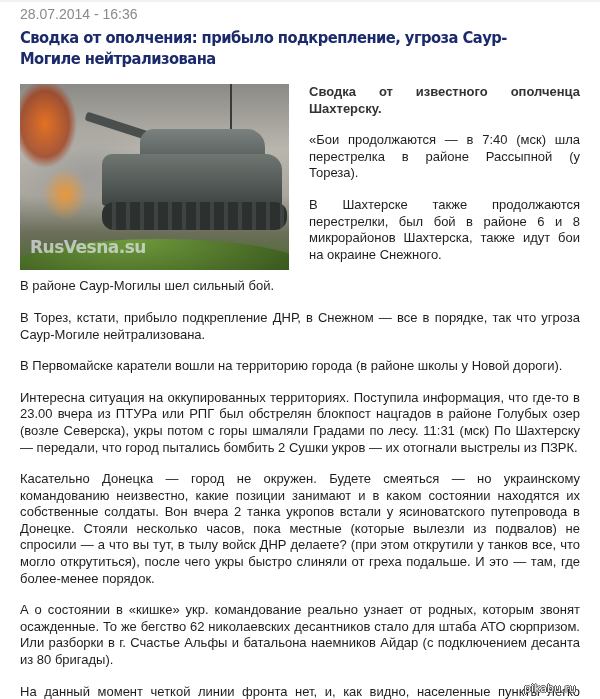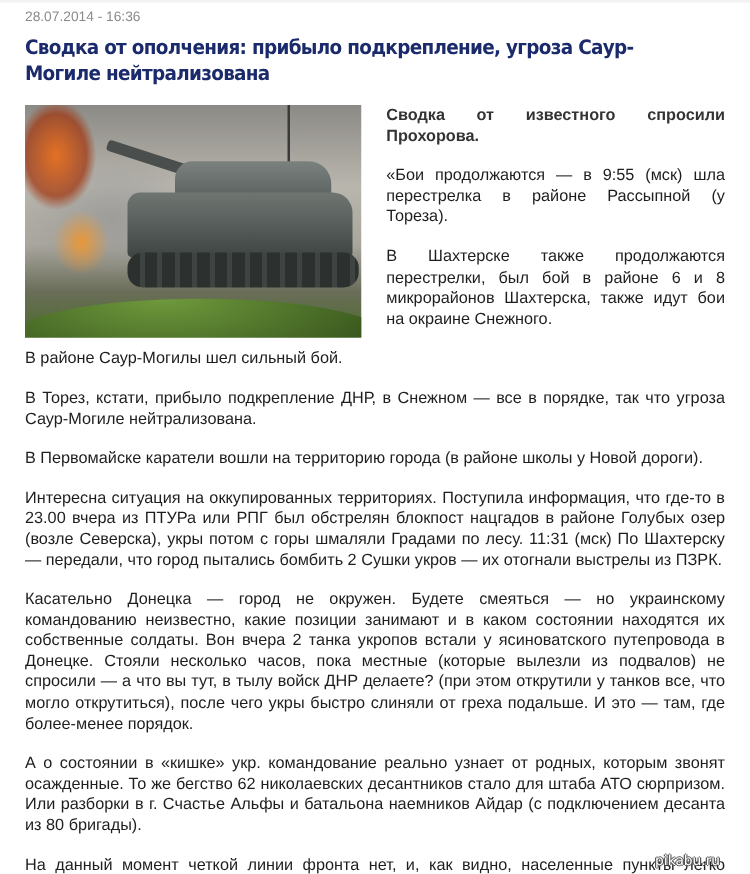--- a/index.html
+++ b/index.html
@@ -5,21 +5,21 @@
     html, body { margin: 0; padding: 0; }
     body {
       width: 600px; height: 699px; overflow: hidden;
       background: #ffffff;
       font-family: "Liberation Sans", sans-serif;
       color: #1e1e1e;
       position: relative;
     }
     .article { padding: 0 20px; }
     .date {
-      font-size: 11px; color: #8a8a8a;
+      font-size: 14px; color: #8a8a8a;
       padding-top: 7px; height: 14px; line-height: 14px;
     }
     .title {
       margin: 6px 0 0 0;
       font-family: "DejaVu Sans", sans-serif;
       font-size: 16px; font-weight: bold; line-height: 21px;
       color: #1b2a6b;
       letter-spacing: -0.6px;
       transform: scaleX(0.92); transform-origin: left;
       width: 560px;
@@ -86,24 +86,25 @@
   <h1 class="title">Сводка от ополчения: прибыло подкрепление, угроза Саур-Могиле нейтрализована</h1>
 
   <div class="body">
     <div class="photo">
       <div class="antenna"></div>
       <div class="tank-gun"></div>
       <div class="tank-turret"></div>
       <div class="tank-body"></div>
       <div class="tank-track"></div>
       <div class="hill"></div>
+      <div class="watermark">RusVesna.su</div>
     </div>
 
-    <p class="p lead">Сводка от известного спросили Прохорова.</p>
-    <p class="p">«Бои продолжаются — в 9:55 (мск) шла перестрелка в районе Рассыпной (у Тореза).</p>
+    <p class="p lead">Сводка от известного ополченца Шахтерску.</p>
+    <p class="p">«Бои продолжаются — в 7:40 (мск) шла перестрелка в районе Рассыпной (у Тореза).</p>
     <p class="p">В Шахтерске также продолжаются перестрелки, был бой в районе 6 и 8 микрорайонов Шахтерска, также идут бои на окраине Снежного.</p>
     <p class="p">В районе Саур-Могилы шел сильный бой.</p>
     <p class="p">В Торез, кстати, прибыло подкрепление ДНР, в Снежном — все в порядке, так что угроза Саур-Могиле нейтрализована.</p>
     <p class="p">В Первомайске каратели вошли на территорию города (в районе школы у Новой дороги).</p>
     <p class="p">Интересна ситуация на оккупированных территориях. Поступила информация, что где-то в 23.00 вчера из ПТУРа или РПГ был обстрелян блокпост нацгадов в районе Голубых озер (возле Северска), укры потом с горы шмаляли Градами по лесу. 11:31 (мск) По Шахтерску — передали, что город пытались бомбить 2 Сушки укров — их отогнали выстрелы из ПЗРК.</p>
     <p class="p">Касательно Донецка — город не окружен. Будете смеяться — но украинскому командованию неизвестно, какие позиции занимают и в каком состоянии находятся их собственные солдаты. Вон вчера 2 танка укропов встали у ясиноватского путепровода в Донецке. Стояли несколько часов, пока местные (которые вылезли из подвалов) не спросили — а что вы тут, в тылу войск ДНР делаете? (при этом открутили у танков все, что могло открутиться), после чего укры быстро слиняли от греха подальше. И это — там, где более-менее порядок.</p>
     <p class="p">А о состоянии в «кишке» укр. командование реально узнает от родных, которым звонят осажденные. То же бегство 62 николаевских десантников стало для штаба АТО сюрпризом. Или разборки в г. Счастье Альфы и батальона наемников Айдар (с подключением десанта из 80 бригады).</p>
     <p class="p last">На данный момент четкой линии фронта нет, и, как видно, населенные пункты легко переходят из рук-в-руки. Главным итогом стало очередное захлебнувшееся наступление укров с целью деблокирования окруженных в «кишке» частей. В бой они кинули последние резервы и, похоже, до начала третьей волны мобилизации свой наступательный потенциал исчерпали. Небольшие локальные победы в целом на оперативную обстановку не повлияли».</p>
   </div>
 </div>

